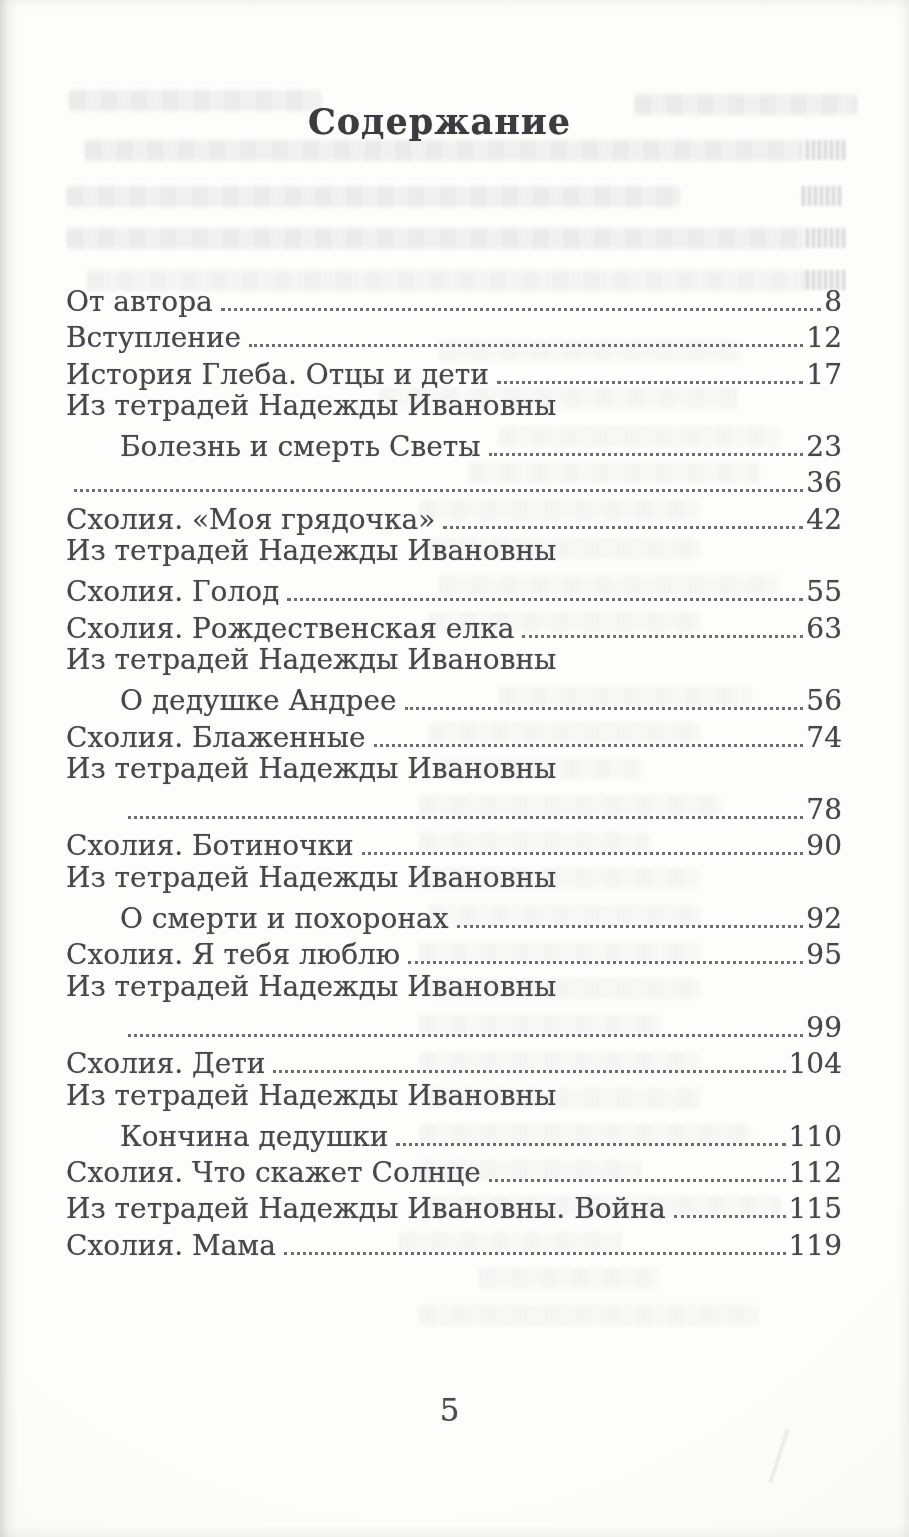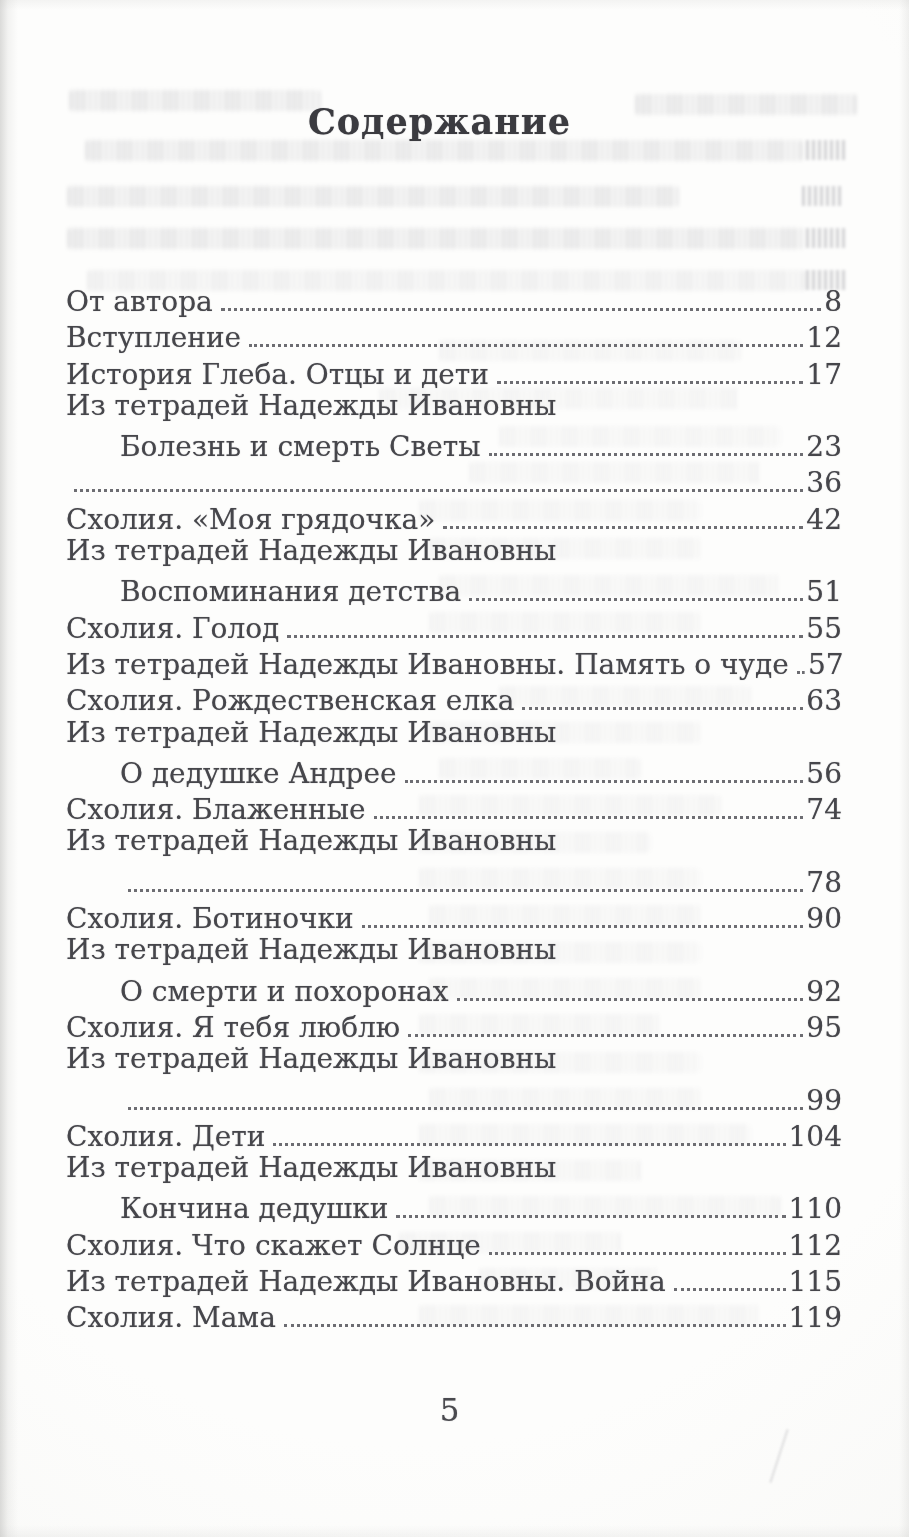--- a/index.html
+++ b/index.html
@@ -172,34 +172,24 @@
   </div>
       <div class="toc-row">
     <span class="label">Схолия. «Моя грядочка»</span>
     <span class="dots"></span>
     <span class="pagenum">42</span>
   </div>
       <div class="toc-row noleader">
     <span class="label">Из тетрадей Надежды Ивановны</span>
 
   </div>
-      <div class="toc-row indent">
-    <span class="label">Воспоминания детства</span>
-    <span class="dots"></span>
-    <span class="pagenum">51</span>
-  </div>
       <div class="toc-row">
     <span class="label">Схолия. Голод</span>
     <span class="dots"></span>
     <span class="pagenum">55</span>
-  </div>
-      <div class="toc-row">
-    <span class="label">Из тетрадей Надежды Ивановны. Память о чуде</span>
-    <span class="dots"></span>
-    <span class="pagenum">57</span>
   </div>
       <div class="toc-row">
     <span class="label">Схолия. Рождественская елка</span>
     <span class="dots"></span>
     <span class="pagenum">63</span>
   </div>
       <div class="toc-row noleader">
     <span class="label">Из тетрадей Надежды Ивановны</span>
 
   </div>

